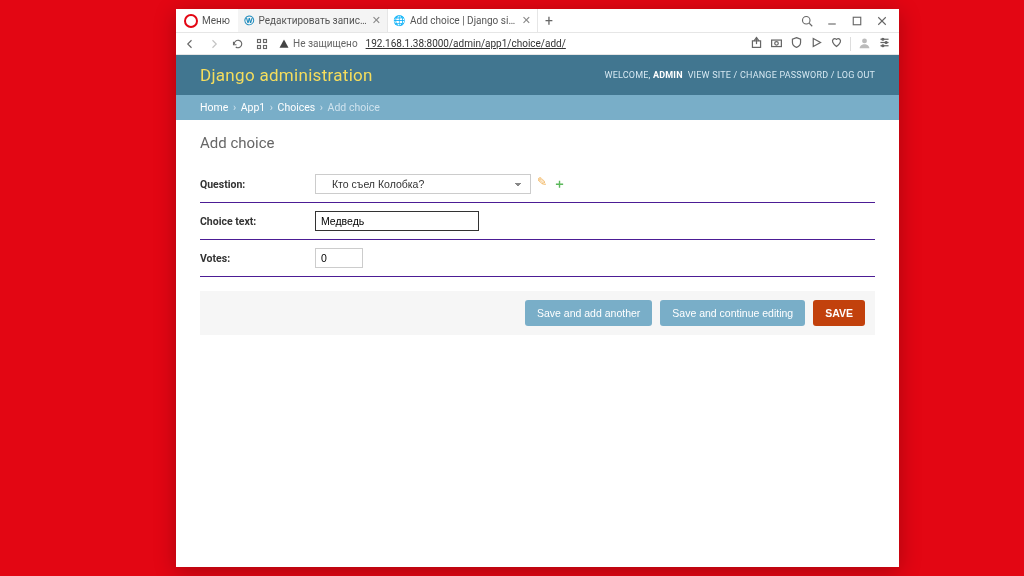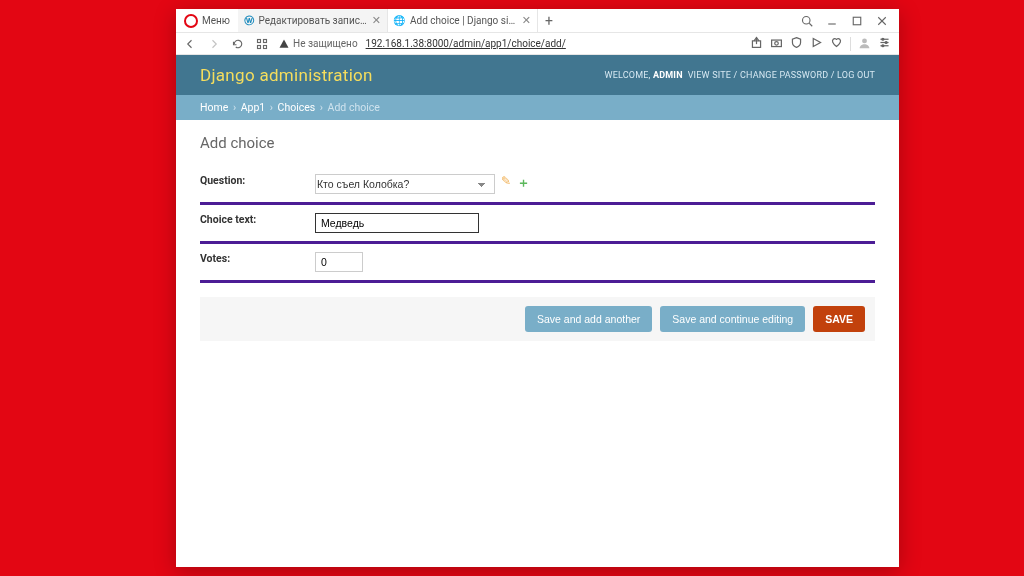--- a/index.html
+++ b/index.html
@@ -65,28 +65,28 @@
   .dj-header .user a { color:#d6e8f2; text-decoration:none; }
   .breadcrumbs {
     background:#79aec8; color:#fff; font-size:10.5px; padding:6px 24px;
   }
   .breadcrumbs a { color:#fff; text-decoration:none; }
   .breadcrumbs .sep { color:#cfe3ee; padding:0 2px; }
   .breadcrumbs .last { color:#cfe3ee; }
   .content { padding:14px 24px; }
   .content h1 { font-size:15px; font-weight:400; color:#666; margin-bottom:14px; }
   .form-row {
-    display:flex; 
-    border-bottom:3px solid #4c1d95; padding:8px 0;
+    display:flex; align-items:center;
+    border-bottom:1px solid #4c1d95; padding:8px 0;
     font-size:10.5px;
   }
   .form-row label { width:115px; font-weight:bold; color:#333; }
   .form-row select {
-    width:180px; height:20px; border:1px solid #ccc; font-size:10.5px;
-    padding:0 1px; background:#fff; color:#333;
+    width:216px; height:20px; border:1px solid #ccc; font-size:10.5px;
+    padding:0 16px; background:#fff; color:#333;
     appearance:none; -webkit-appearance:none;
     background-image: linear-gradient(45deg, transparent 50%, #888 50%),
                       linear-gradient(135deg, #888 50%, transparent 50%);
     background-position: calc(100% - 12px) 8px, calc(100% - 8px) 8px;
     background-size: 4px 4px, 4px 4px;
     background-repeat:no-repeat;
   }
   .form-row input[type=text] {
     width:164px; height:20px; border:1px solid #333; font-size:10.5px;
     padding:0 5px;

